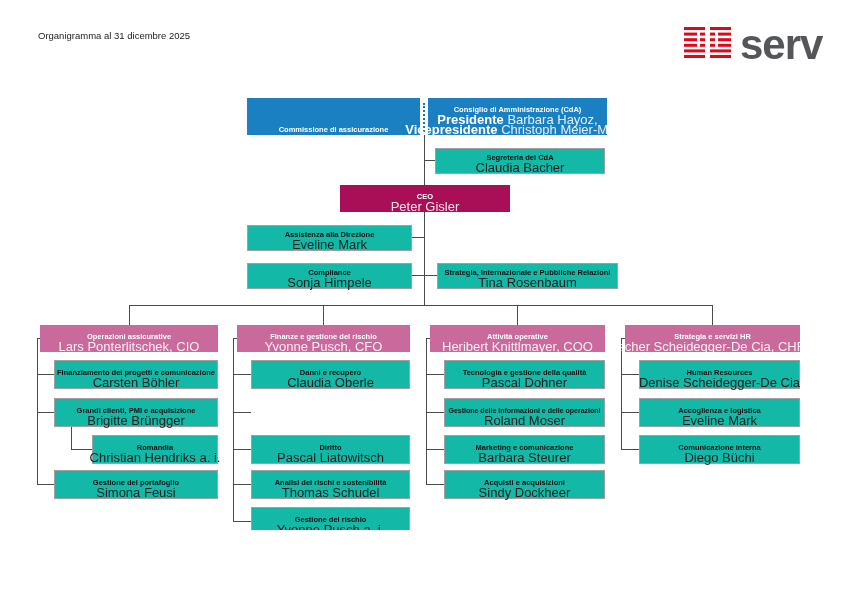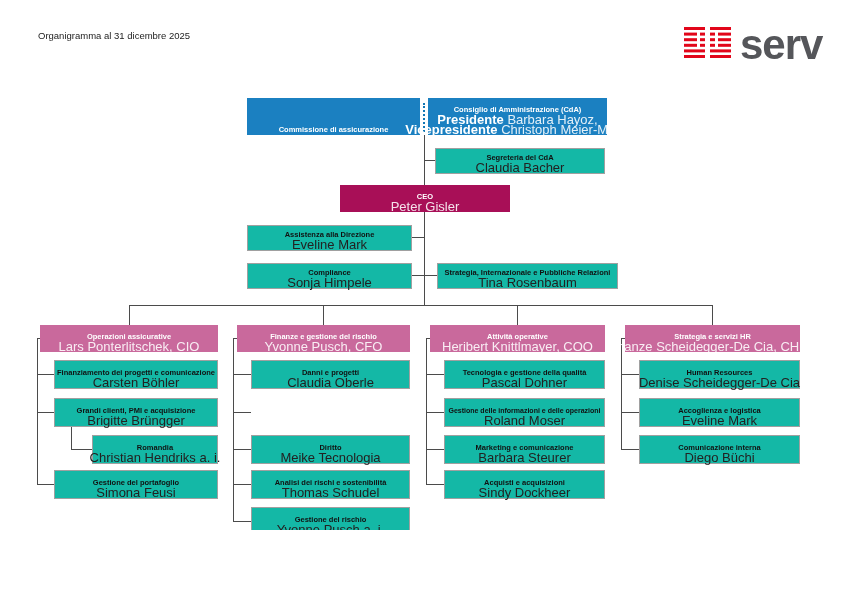--- a/index.html
+++ b/index.html
@@ -160,26 +160,26 @@
   <div class="box gray" style="left:54px;top:470px;width:164px;height:29px">
     <div class="t">Gestione del portafoglio</div>
     <div class="n">Simona Feusi</div>
   </div>
 
   <div class="box pink" style="left:237px;top:325px;width:173px;height:27px">
     <div class="t">Finanze e gestione del rischio</div>
     <div class="n">Yvonne Pusch, CFO</div>
   </div>
   <div class="box gray" style="left:251px;top:360px;width:159px;height:29px">
-    <div class="t">Danni e progetti</div>
+    <div class="t">Danni e recupero</div>
     <div class="n">Claudia Oberle</div>
   </div>
   <div class="box gray" style="left:251px;top:435px;width:159px;height:29px">
     <div class="t">Diritto</div>
-    <div class="n">Meike Tecnologia</div>
+    <div class="n">Pascal Liatowitsch</div>
   </div>
   <div class="box gray" style="left:251px;top:507px;width:159px;height:29px">
     <div class="t">Gestione del rischio</div>
     <div class="n">Yvonne Pusch a. i.</div>
   </div>
   <div class="box gray" style="left:251px;top:470px;width:159px;height:29px">
     <div class="t">Analisi dei rischi e sostenibilità</div>
     <div class="n">Thomas Schudel</div>
   </div>
 
@@ -199,21 +199,21 @@
     <div class="t">Marketing e comunicazione</div>
     <div class="n">Barbara Steurer</div>
   </div>
   <div class="box gray" style="left:444px;top:470px;width:161px;height:29px">
     <div class="t">Acquisti e acquisizioni</div>
     <div class="n">Sindy Dockheer</div>
   </div>
 
   <div class="box pink" style="left:625px;top:325px;width:175px;height:27px">
     <div class="t">Strategia e servizi HR</div>
-    <div class="n">Finanze Scheidegger-De Cia, CHRO</div>
+    <div class="n">Bacher Scheidegger-De Cia, CHRO</div>
   </div>
   <div class="box gray" style="left:639px;top:360px;width:161px;height:29px">
     <div class="t">Human Resources</div>
     <div class="n">Denise Scheidegger-De Cia</div>
   </div>
   <div class="box gray" style="left:639px;top:398px;width:161px;height:29px">
     <div class="t">Accoglienza e logistica</div>
     <div class="n">Eveline Mark</div>
   </div>
   <div class="box gray" style="left:639px;top:435px;width:161px;height:29px">

